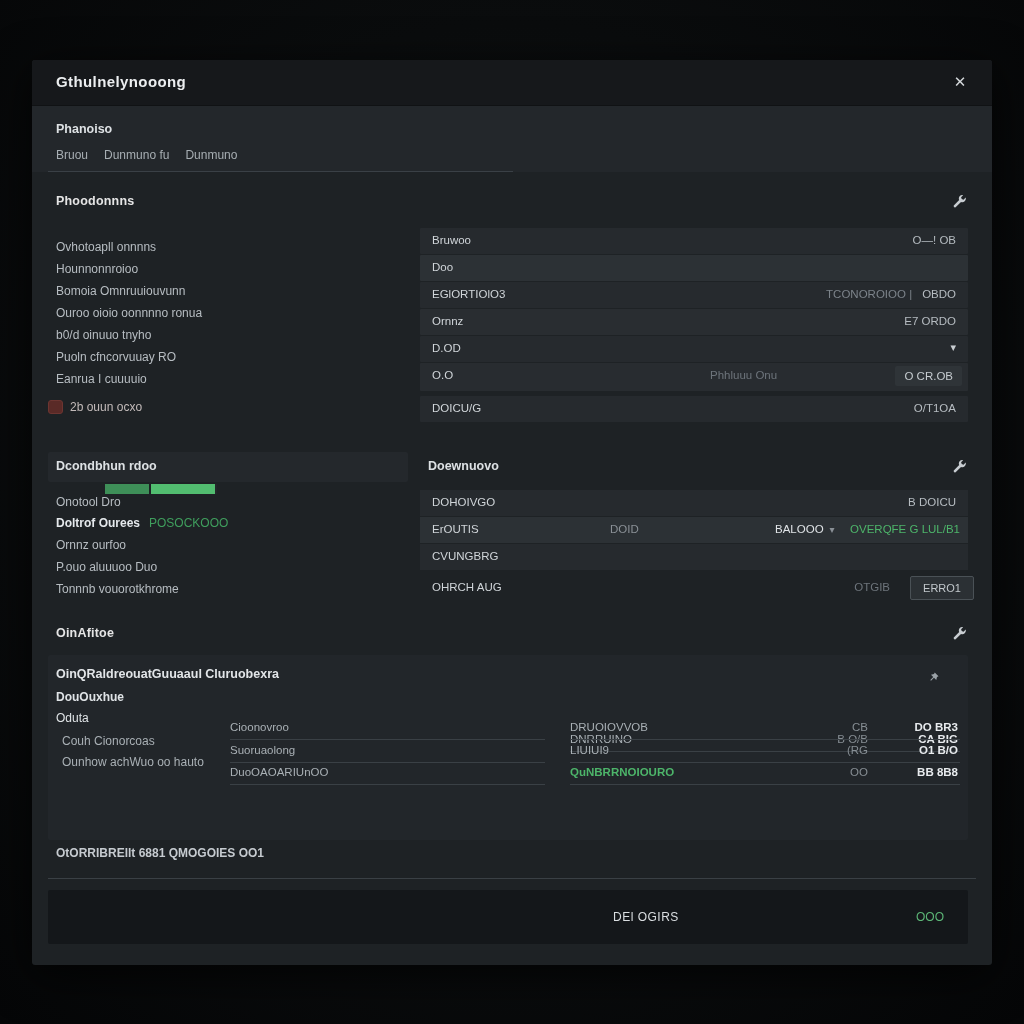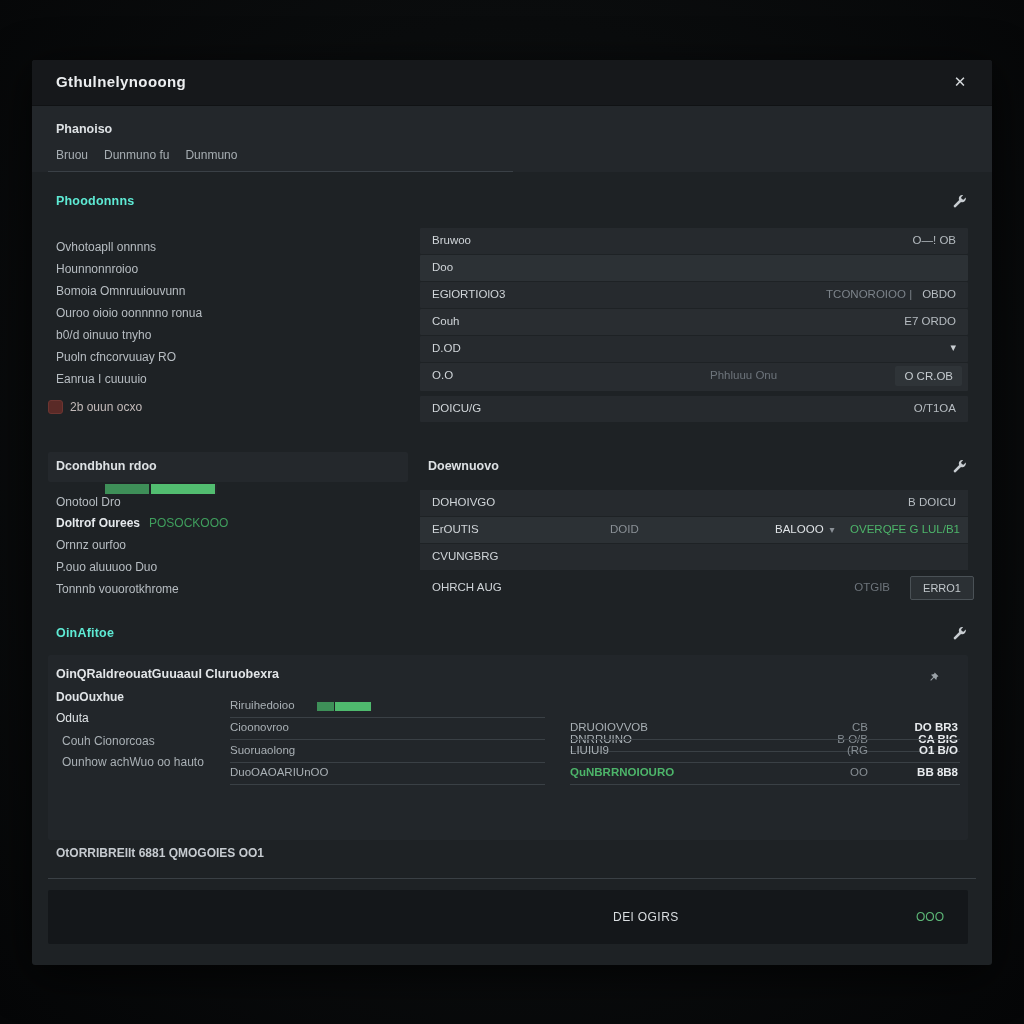--- a/index.html
+++ b/index.html
@@ -16,21 +16,21 @@
     color:#eceef0; letter-spacing:.4px; }
   .close { position:absolute; right:22px; top:12px; width:20px; height:20px;
     color:#d4d8db; font-size:15px; line-height:20px; text-align:center; cursor:default; }
 
   
   .subheader { position:absolute; left:0; top:46px; width:100%; height:66px; background:#23272b; }
   .sub-label { position:absolute; left:24px; top:16px; font-size:12.5px; font-weight:bold; color:#dde1e4; }
   .tabs { position:absolute; left:24px; top:42px; display:flex; gap:16px; font-size:12px; color:#a7aeb3; }
   .tab-underline { position:absolute; left:16px; top:111px; width:465px; height:1px; background:#3a4046; }
 
-  .sec-h { position:absolute; font-size:12.5px; font-weight:bold; color:#5eead4; letter-spacing:.2px; }
+  .sec-h { position:absolute; font-size:12.5px; font-weight:bold; color:#e5e5e5; letter-spacing:.2px; }
   .wrench { position:absolute; right:26px; width:14px; height:14px; cursor:default; }
 
   
   .pitem { position:absolute; left:24px; font-size:12px; color:#b7bdc2; white-space:nowrap; }
   .danger-row { position:absolute; left:16px; top:340px; font-size:12px; color:#c3bbba; }
   .dicon { display:inline-block; width:15px; height:14px; background:#5a2a27; border:1px solid #6d3531;
     border-radius:3px; margin-right:7px; vertical-align:-3px; }
 
   
   .frow { position:absolute; left:388px; width:548px; height:26px; border-radius:1px; }
@@ -134,21 +134,21 @@
       <span class="fv">O—! OB</span>
     </div>
     <div class="frow bg-b" style="top:195px;">
       <span class="fl">Doo</span>
     </div>
     <div class="frow bg-a" style="top:222px;">
       <span class="fl">EGlORTIOlO3</span>
       <span class="fv"><i class="fhint" style="font-style:normal;">TCONOROIOO |</i><span>OBDO</span></span>
     </div>
     <div class="frow bg-c" style="top:249px;">
-      <span class="fl">Couh</span>
+      <span class="fl">Ornnz</span>
       <span class="fv">E7 ORDO</span>
     </div>
     <div class="frow bg-a" style="top:276px;">
       <span class="fl">D.OD</span>
       <span class="chev">▾</span>
     </div>
     <div class="frow bg-d" style="top:303px; height:28px;">
       <span class="fl">O.O</span>
       <span class="fph">Phhluuu Onu</span>
       <span class="fvbox">O CR.OB</span>
@@ -211,27 +211,20 @@
         <svg width="12" height="12" viewBox="0 0 16 16">
             <path fill="#9aa1a7" d="M9 2l5 5-2 1-1 4-3-3-4 4-1-1 4-4-3-3 4-1z"></path>
           </svg>
       </div>
 
       <div class="c1item c1-strong" style="top:35px;">DouOuxhue</div>
       <div class="c1item c1-norm" style="top:56px;">Oduta</div>
       <div class="c1item c1-dim" style="top:79px;">Couh Cionorcoas</div>
       <div class="c1item c1-dim" style="top:100px;">Ounhow achWuo oo hauto</div>
 
-      <div class="c2row" style="top:41px;">
-        <span class="crlbl">Riruihedoioo</span>
-        <span class="mini-bar">
-            <span class="mb-seg1"></span>
-            <span class="mb-seg2"></span>
-          </span>
-      </div>
       <div class="c2row" style="top:63px;">
         <span class="crlbl">Cioonovroo</span>
       </div>
       <div class="c2row" style="top:86px;">
         <span class="crlbl">Suoruaolong</span>
       </div>
       <div class="c2row" style="top:108px;">
         <span class="crlbl">DuoOAOARIUnOO</span>
       </div>
 

